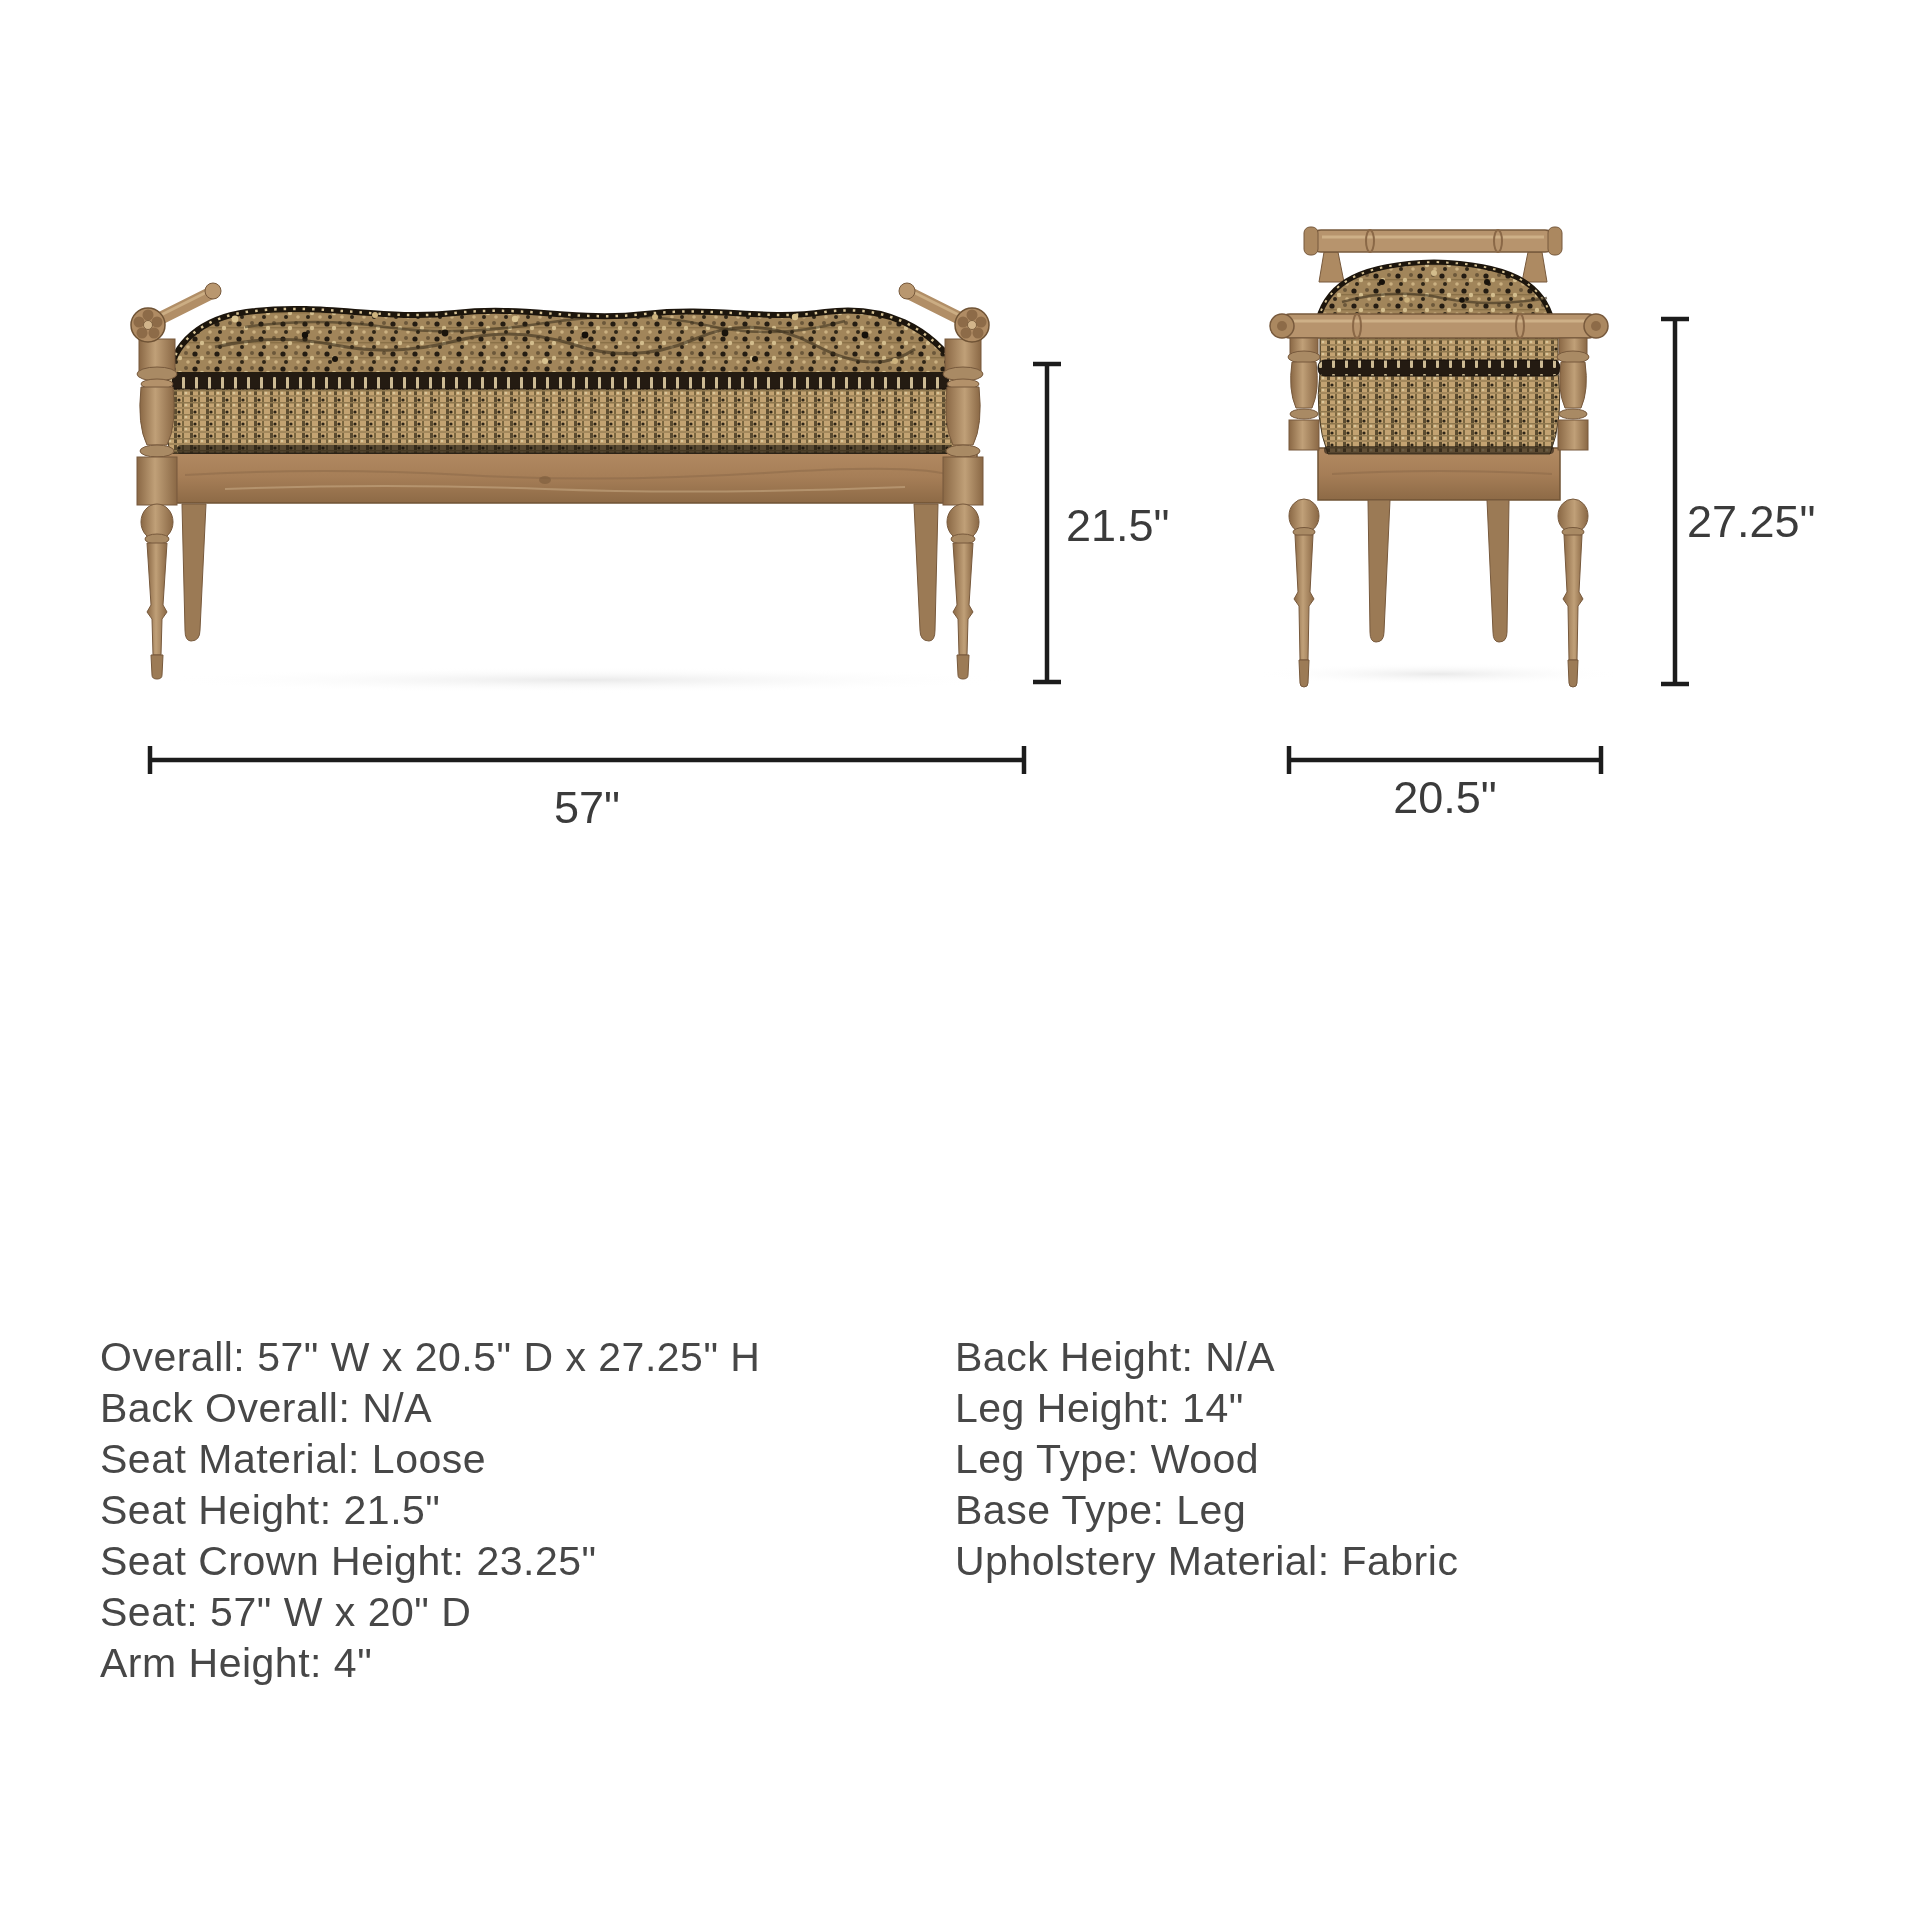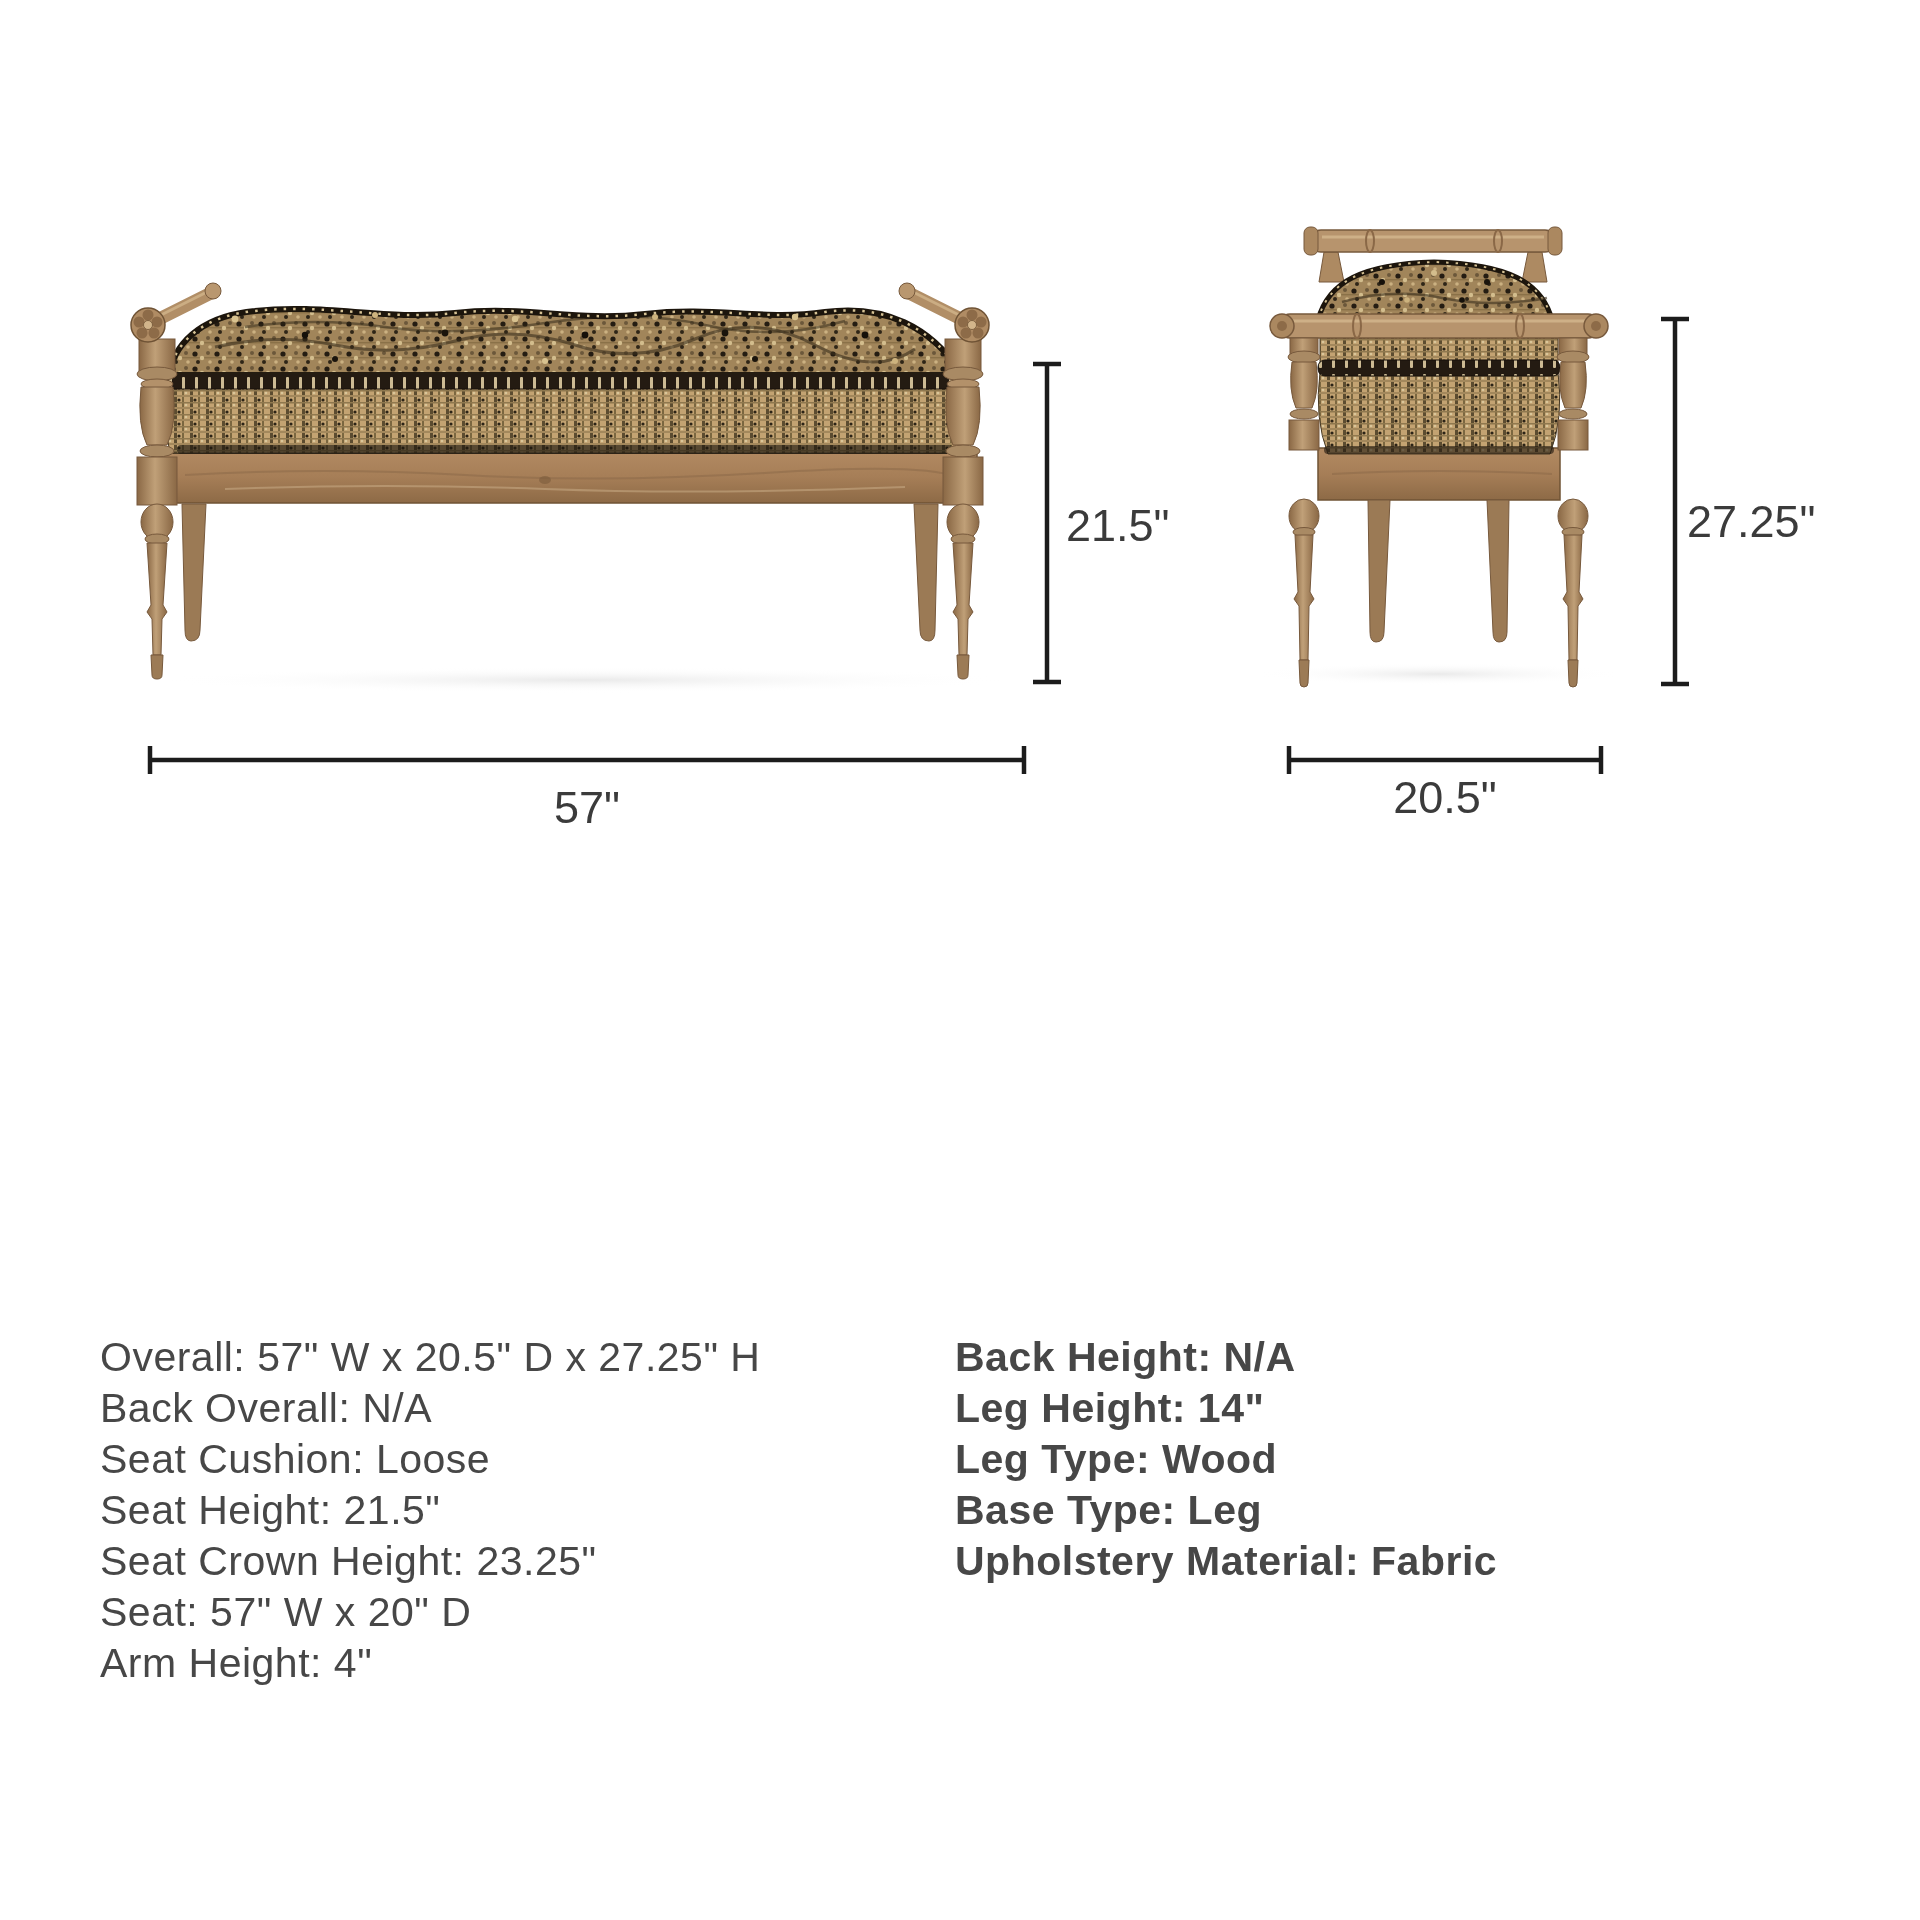--- a/index.html
+++ b/index.html
@@ -5,21 +5,21 @@
   html,body{margin:0;padding:0;background:#ffffff;}
   #canvas{position:relative;width:1920px;height:1920px;background:#ffffff;overflow:hidden;
           font-family:"Liberation Sans", sans-serif;}
   .dim-label{position:absolute;font-weight:300;color:#3b3b3b;font-size:45px;
              letter-spacing:0px;white-space:nowrap;}
   .dim-label.centered{text-align:center;}
   .spec-col{position:absolute;top:1332px;font-weight:300;color:#474747;font-size:41px;
             line-height:51px;letter-spacing:0.5px;white-space:nowrap;}
   .spec-line{height:51px;}
   #spec-left{left:100px;}
-  #spec-right{left:955px;font-weight:bold;}
+  #spec-right{left:955px;}
   svg{position:absolute;left:0;top:0;}
 </style>
 </head>
 <body>
 
 <div id="canvas">
 
   <svg width="1920" height="1920" viewBox="0 0 1920 1920">
     <defs>
       <linearGradient id="woodV" x1="0" y1="0" x2="0" y2="1">
@@ -214,21 +214,21 @@
   </svg>
 
   <div class="dim-label" style="left:1066px;top:500px;">21.5"</div>
   <div class="dim-label" style="left:1687px;top:496px;">27.25"</div>
   <div class="dim-label centered" style="left:149px;top:782px;width:876px;">57"</div>
   <div class="dim-label centered" style="left:1288px;top:772px;width:314px;">20.5"</div>
 
   <div id="spec-left" class="spec-col">
     <div class="spec-line">Overall: 57" W x 20.5" D x 27.25" H</div>
     <div class="spec-line">Back Overall: N/A</div>
-    <div class="spec-line">Seat Cushion: Loose</div>
+    <div class="spec-line">Seat Material: Loose</div>
     <div class="spec-line">Seat Height: 21.5"</div>
     <div class="spec-line">Seat Crown Height: 23.25"</div>
     <div class="spec-line">Seat: 57" W x 20" D</div>
     <div class="spec-line">Arm Height: 4"</div>
   </div>
   <div id="spec-right" class="spec-col">
     <div class="spec-line">Back Height: N/A</div>
     <div class="spec-line">Leg Height: 14"</div>
     <div class="spec-line">Leg Type: Wood</div>
     <div class="spec-line">Base Type: Leg</div>

